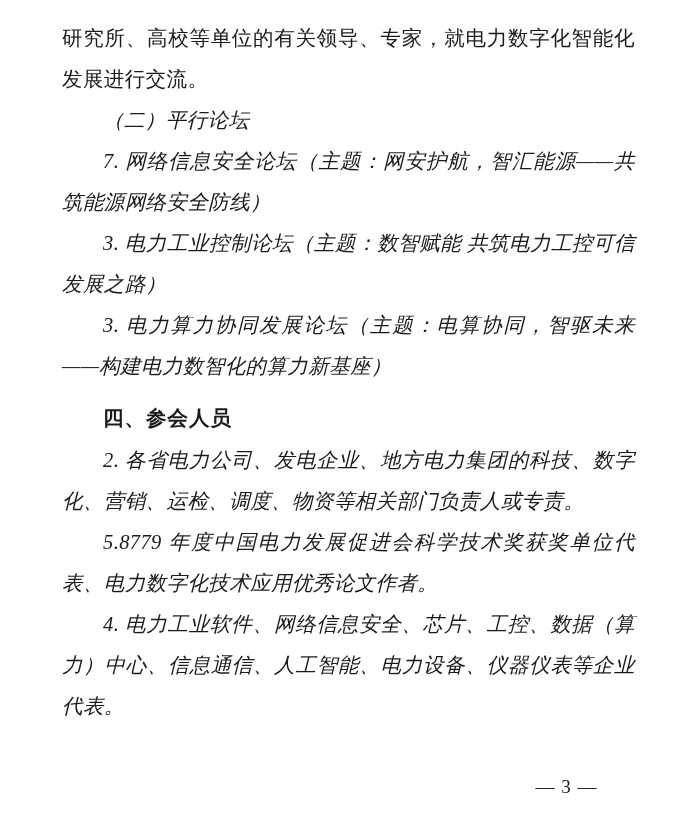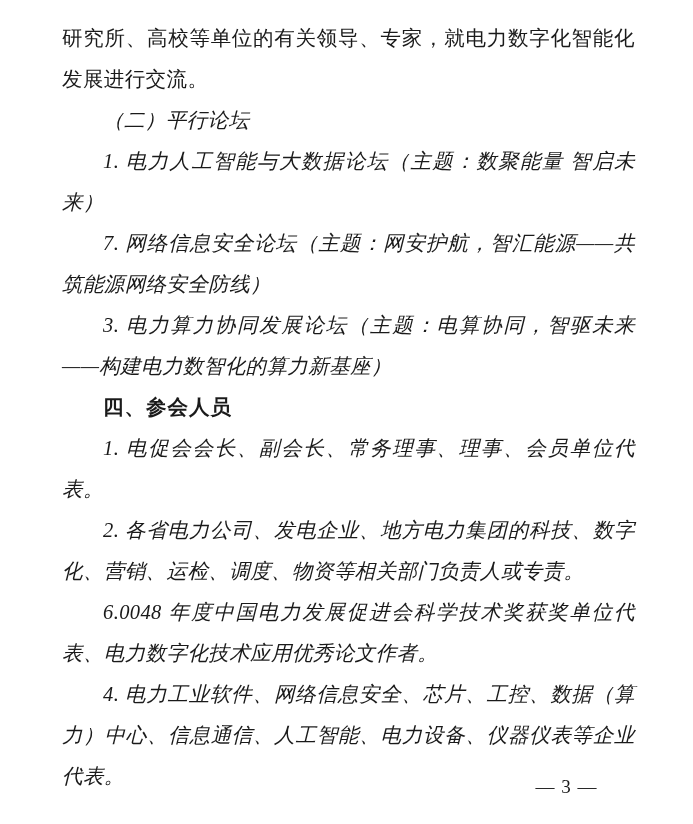--- a/index.html
+++ b/index.html
@@ -37,22 +37,23 @@
   .indent {
     text-indent: 2em;
     font-style: italic;
   }
   .noindent {
     text-indent: 0;
   }
   .heading {
     text-indent: 2em;
     font-weight: bold;
-    font-family: Liberation Serif, serif;
+    font-family: Liberation Mono, monospace;
     letter-spacing: 1px;
+    margin-top: 12px;
   }
   .pagenum {
     position: absolute;
     left: 0;
     right: 0;
     bottom: 26px;
     text-align: center;
     font-size: 19px;
     font-family: "Liberation Serif", "DejaVu Serif", serif;
     letter-spacing: 1px;
@@ -63,25 +64,24 @@
     padding-left: 440px;
   }
 </style>
 </head>
 <body>
 
 <div class="page">
   <div class="doc-body">
     <p class="noindent">研究所、高校等单位的有关领导、专家，就电力数字化智能化发展进行交流。</p>
     <p class="indent">（二）平行论坛</p>
-    <p class="indent">1. 电力人工智能与大数据论坛（主题：数聚能量 智启未来）</p>
     <p class="indent">7. 网络信息安全论坛（主题：网安护航，智汇能源——共筑能源网络安全防线）</p>
+    <p class="indent">3. 电力工业控制论坛（主题：数智赋能 共筑电力工控可信发展之路）</p>
     <p class="indent">3. 电力算力协同发展论坛（主题：电算协同，智驱未来——构建电力数智化的算力新基座）</p>
     <p class="heading">四、参会人员</p>
-    <p class="indent">1. 电促会会长、副会长、常务理事、理事、会员单位代表。</p>
     <p class="indent">2. 各省电力公司、发电企业、地方电力集团的科技、数字化、营销、运检、调度、物资等相关部门负责人或专责。</p>
-    <p class="indent">6.0048 年度中国电力发展促进会科学技术奖获奖单位代表、电力数字化技术应用优秀论文作者。</p>
+    <p class="indent">5.8779 年度中国电力发展促进会科学技术奖获奖单位代表、电力数字化技术应用优秀论文作者。</p>
     <p class="indent">4. 电力工业软件、网络信息安全、芯片、工控、数据（算力）中心、信息通信、人工智能、电力设备、仪器仪表等企业代表。</p>
   </div>
   <div class="pagenum">
     <span class="pagenum-inner">— 3 —</span>
   </div>
 </div>
 
 </body></html>

